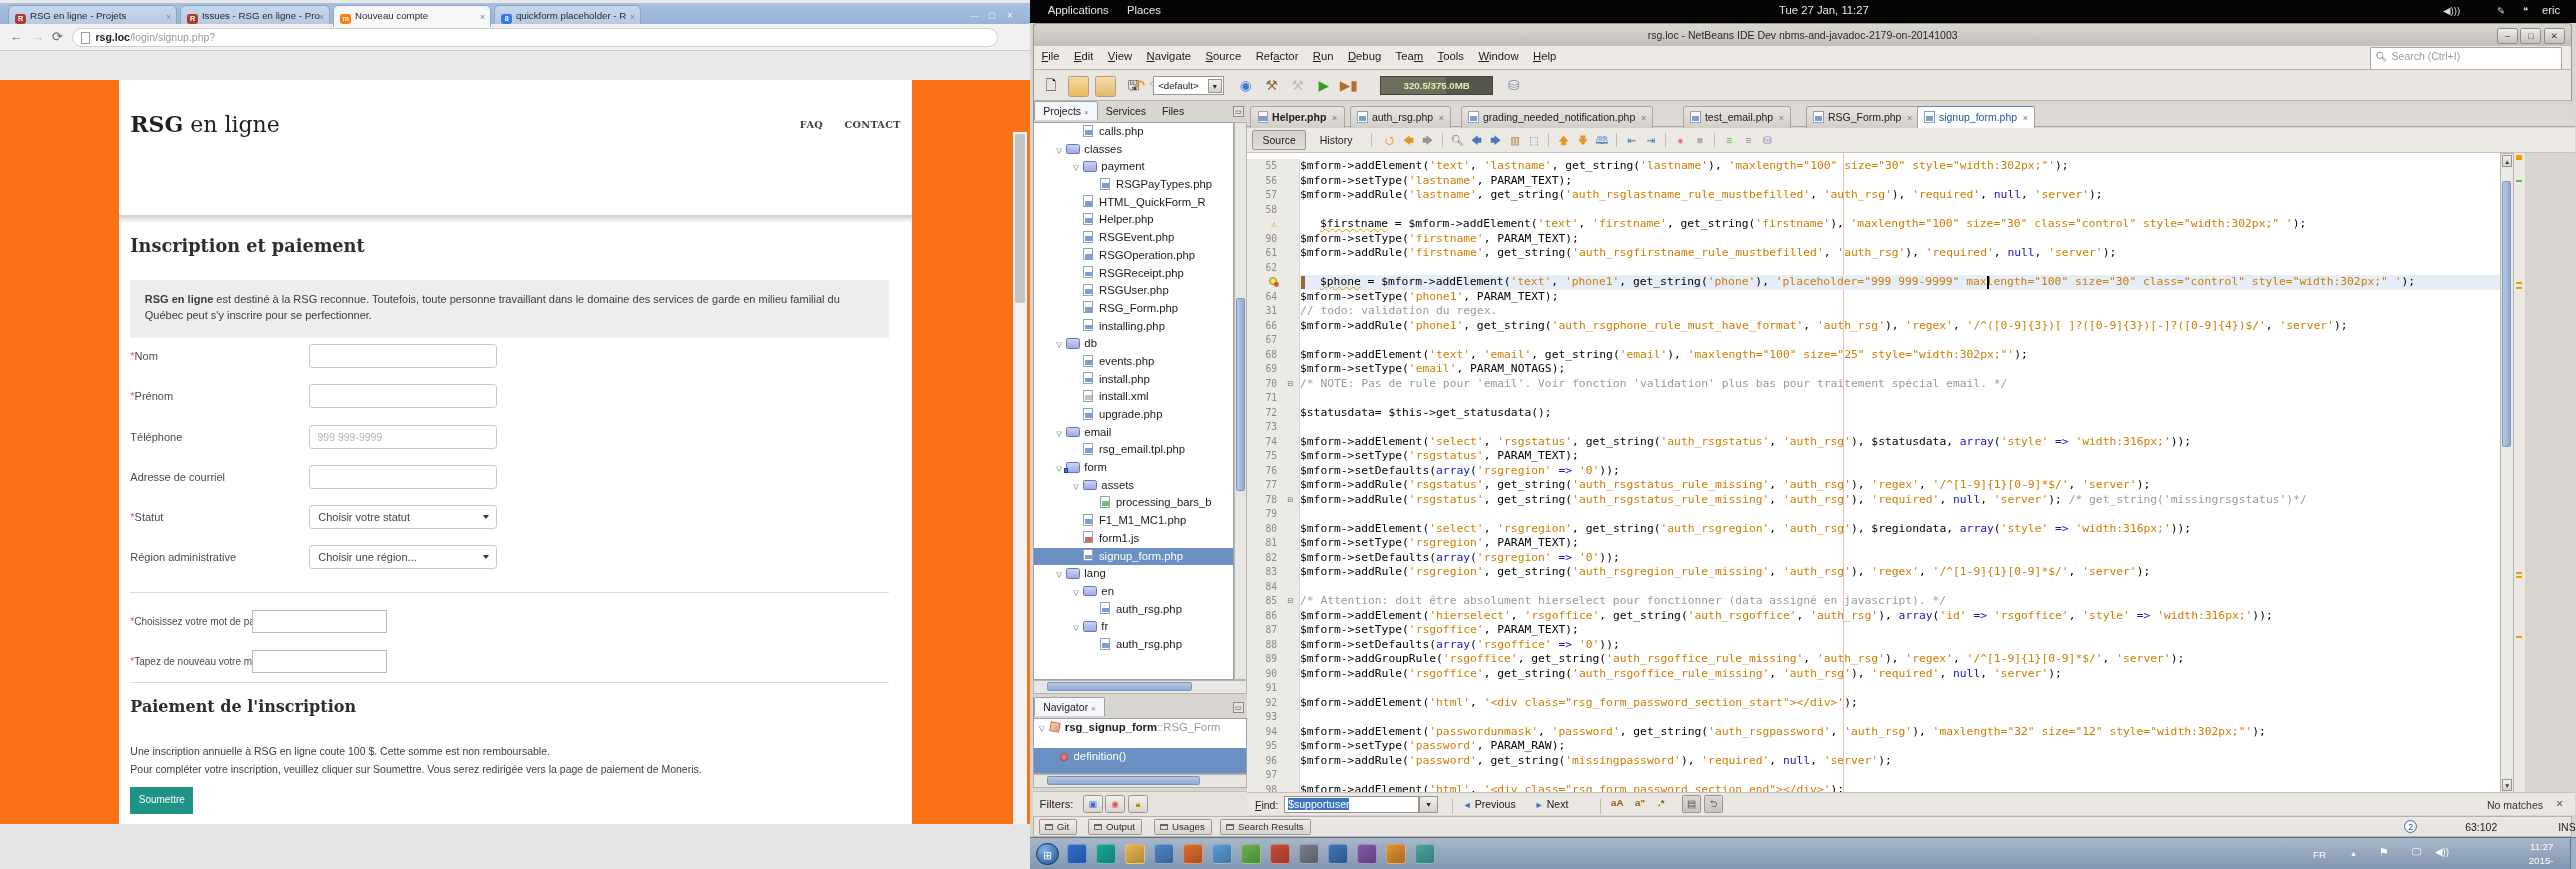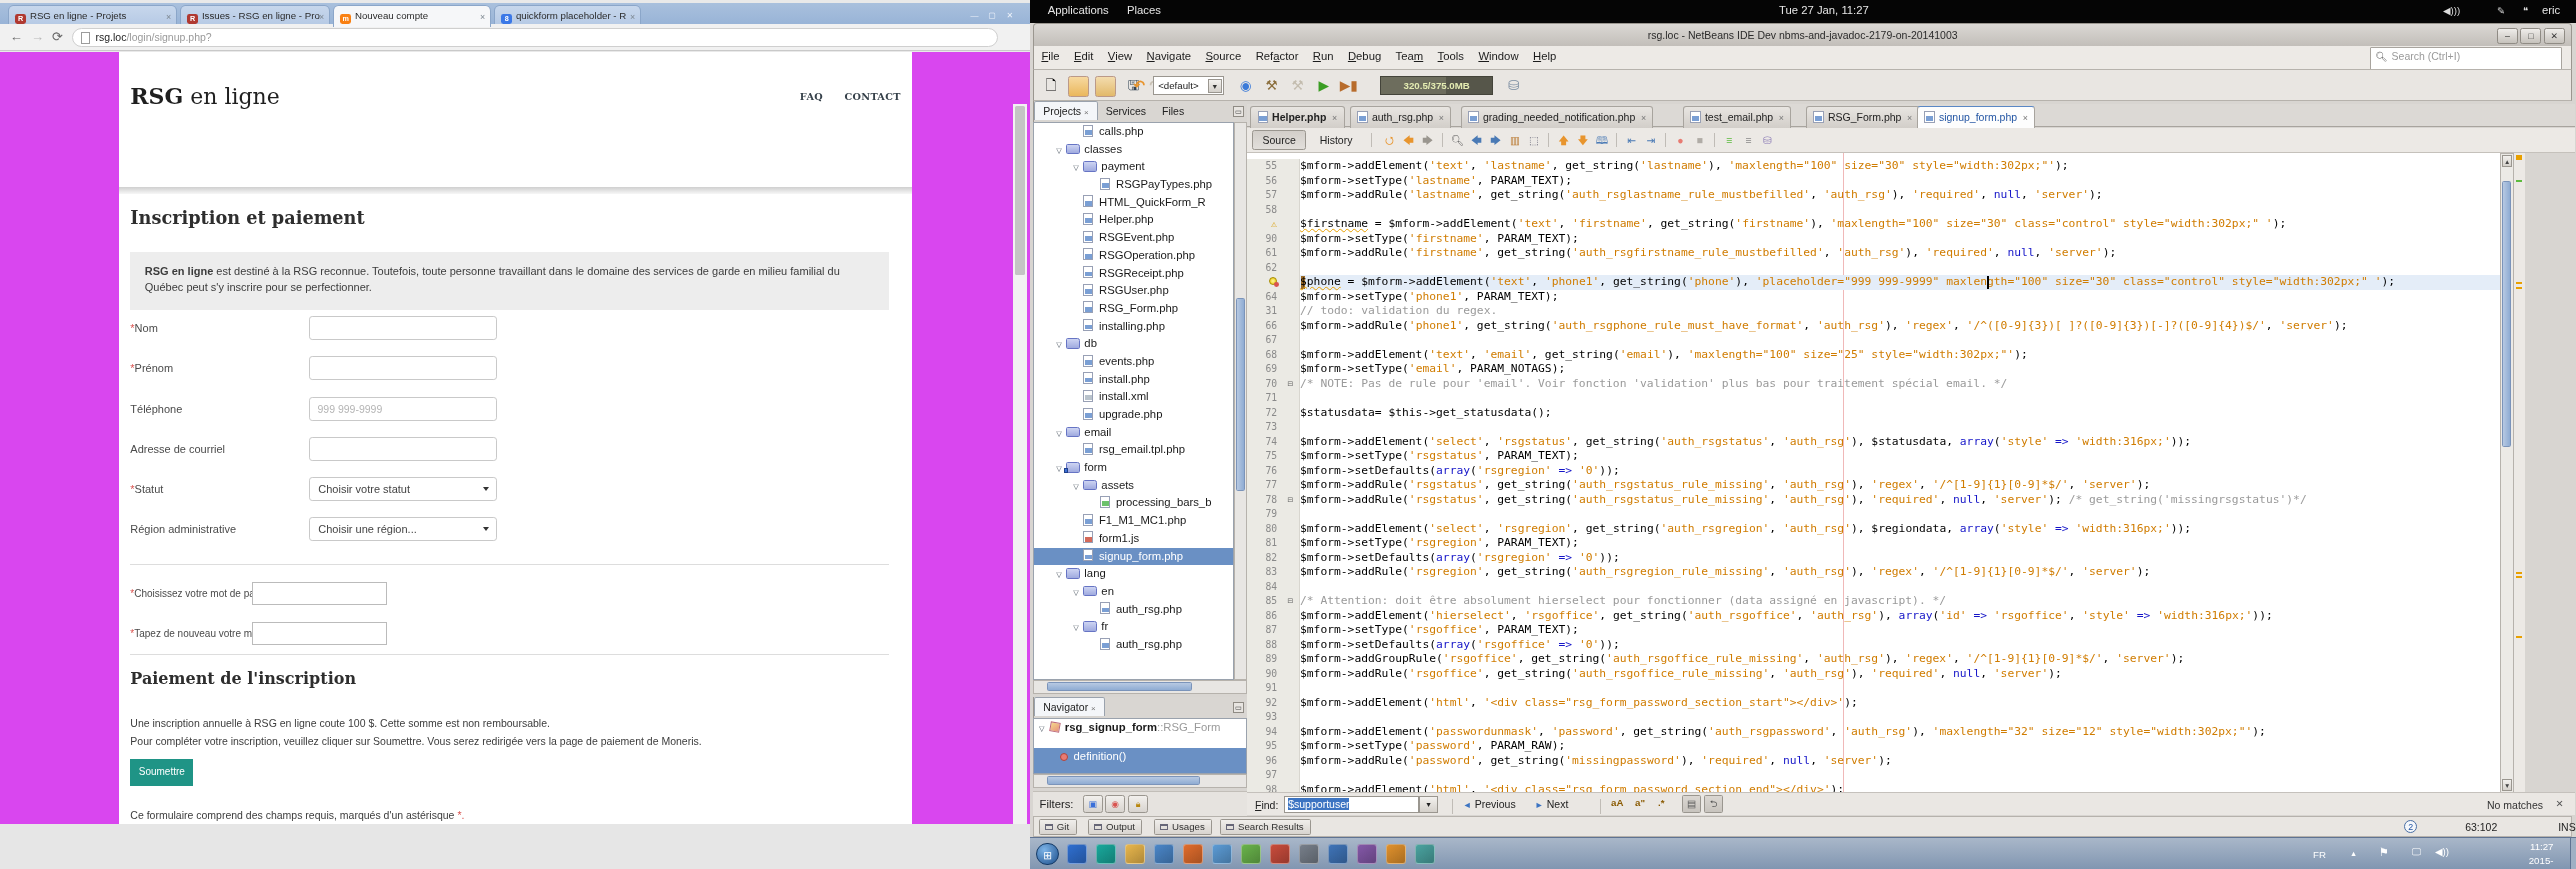--- a/index.html
+++ b/index.html
@@ -126,21 +126,21 @@
 
   #code-area { position:absolute; left:0; top:52px; width:1253px; height:640px; background:#fff; overflow:hidden; }
   #code-rows { position:absolute; left:0; top:6.4px; width:100%; }
   .code-row { position:relative; height:14.5px; white-space:nowrap; }
   .ln { position:absolute; left:0; top:0; width:35px; height:14.5px; background:#ebeae4; color:#8a8a8a; font-family:"DejaVu Sans Mono", monospace; font-size:9.7px; text-align:right; padding-right:4.8px; line-height:14.5px; }
   .fold { position:absolute; left:35px; top:0; width:17.7px; height:14.5px; background:#ebeae4; border-right:0.8px solid #d8d6cf; font-size:7.2px; color:#666; text-align:center; line-height:14.5px; }
   .ct { position:absolute; left:53px; top:0; height:14.5px; font-family:"DejaVu Sans Mono", monospace; font-size:11.3px; line-height:14.5px; color:#000; }
   .code-row.cur .ct-bg { position:absolute; left:53px; right:0; top:0; height:14.5px; background:#e4edf8; }
   .code-row.cur .curbar { position:absolute; left:54px; top:0.8px; width:4px; height:13px; background:#9a6a28; }
   .s { color:#d07c00; } .c { color:#9a9a9a; } .k { color:#1515c8; }
-  .wv { text-decoration:underline wavy #e8a000 0.8px; }
+  .wv { text-decoration:underline wavy #e8a000 0.8px;padding-left:20px; }
   .gut-warn { color:#d99c00; font-size:9.7px; }
   .gut-bulb { display:inline-block; width:8px; height:8px; border-radius:50%; background:radial-gradient(#fff59a,#e8c400); border:0.8px solid #a88c00; position:relative; }
   .gut-bulb i { position:absolute; right:-2.4px; bottom:-2.4px; width:4.8px; height:4.8px; border-radius:50%; background:#d9534f; }
   #ruler { position:absolute; left:596px; top:0; width:0.8px; height:640px; background:#f0b8b8; }
   #ed-vscroll { position:absolute; left:1253px; top:52px; width:13.7px; height:640px; background:#eceae6; border:0.8px solid #b6b2ac; }
   .scroll-arrow { position:absolute; left:0.8px; width:10.5px; height:12px; background:linear-gradient(#f2f0ed,#d5d1cb); border:0.8px solid #9a968f; text-align:center; font-size:6.4px; line-height:11.3px; color:#444; }
   #ed-stripe { position:absolute; left:1267px; top:52px; width:10.5px; height:640px; background:#ece9e5; }
   .stripe-mark { position:absolute; left:1.6px; width:6.4px; height:2.4px; }
 
   #find-bar { position:absolute; left:0; top:691px; width:1328px; height:23px; background:#eae7e3; border-top:0.8px solid #c5c1bc; font-size:10.5px; color:#222; }
@@ -189,25 +189,25 @@
         </div>
       <div id="win-controls-left" class="abs">
         <span>—</span><span>▢</span><span>✕</span>
       </div>
     </div>
     <div id="browser-toolbar" class="abs">
       <span class="navbtn" style="left:9.7px">←</span>
       <span class="navbtn" style="left:31px;color:#b9b9b9">→</span>
       <span class="navbtn" style="left:52px">⟳</span>
       <div id="url-box">
-        <span class="doc-ic"></span><b style="font-weight:normal;color:#1c1c1c">rsg.loc</b><span style="color:#9a9a9a">/login/signup.php?</span>
-      </div>
-    </div>
-
-    <div id="page" class="abs" style="background: #d946ef;">
+        <span class="doc-ic"></span><b style="font-weight:bold;color:#1c1c1c">rsg.loc</b><span style="color:#9a9a9a">/login/signup.php?</span>
+      </div>
+    </div>
+
+    <div id="page" class="abs" style="background: #f97316; margin-top: 28px;">
       <div id="page-card">
         <div id="site-header">
           <div id="logo"><b>RSG</b><span> en ligne</span></div>
           <span class="site-nav" style="right:89px">FAQ</span>
           <span class="site-nav" style="right:11.3px">CONTACT</span>
         </div>
         <div id="header-shadow"></div>
         <div id="form-heading">Inscription et paiement</div>
         <div id="infobox"><b>RSG en ligne</b><span> est destiné à la RSG reconnue. Toutefois, toute personne travaillant dans le domaine des services de garde en milieu familial du Québec peut s'y inscrire pour se perfectionner.</span></div>
         <div id="form-fields">

